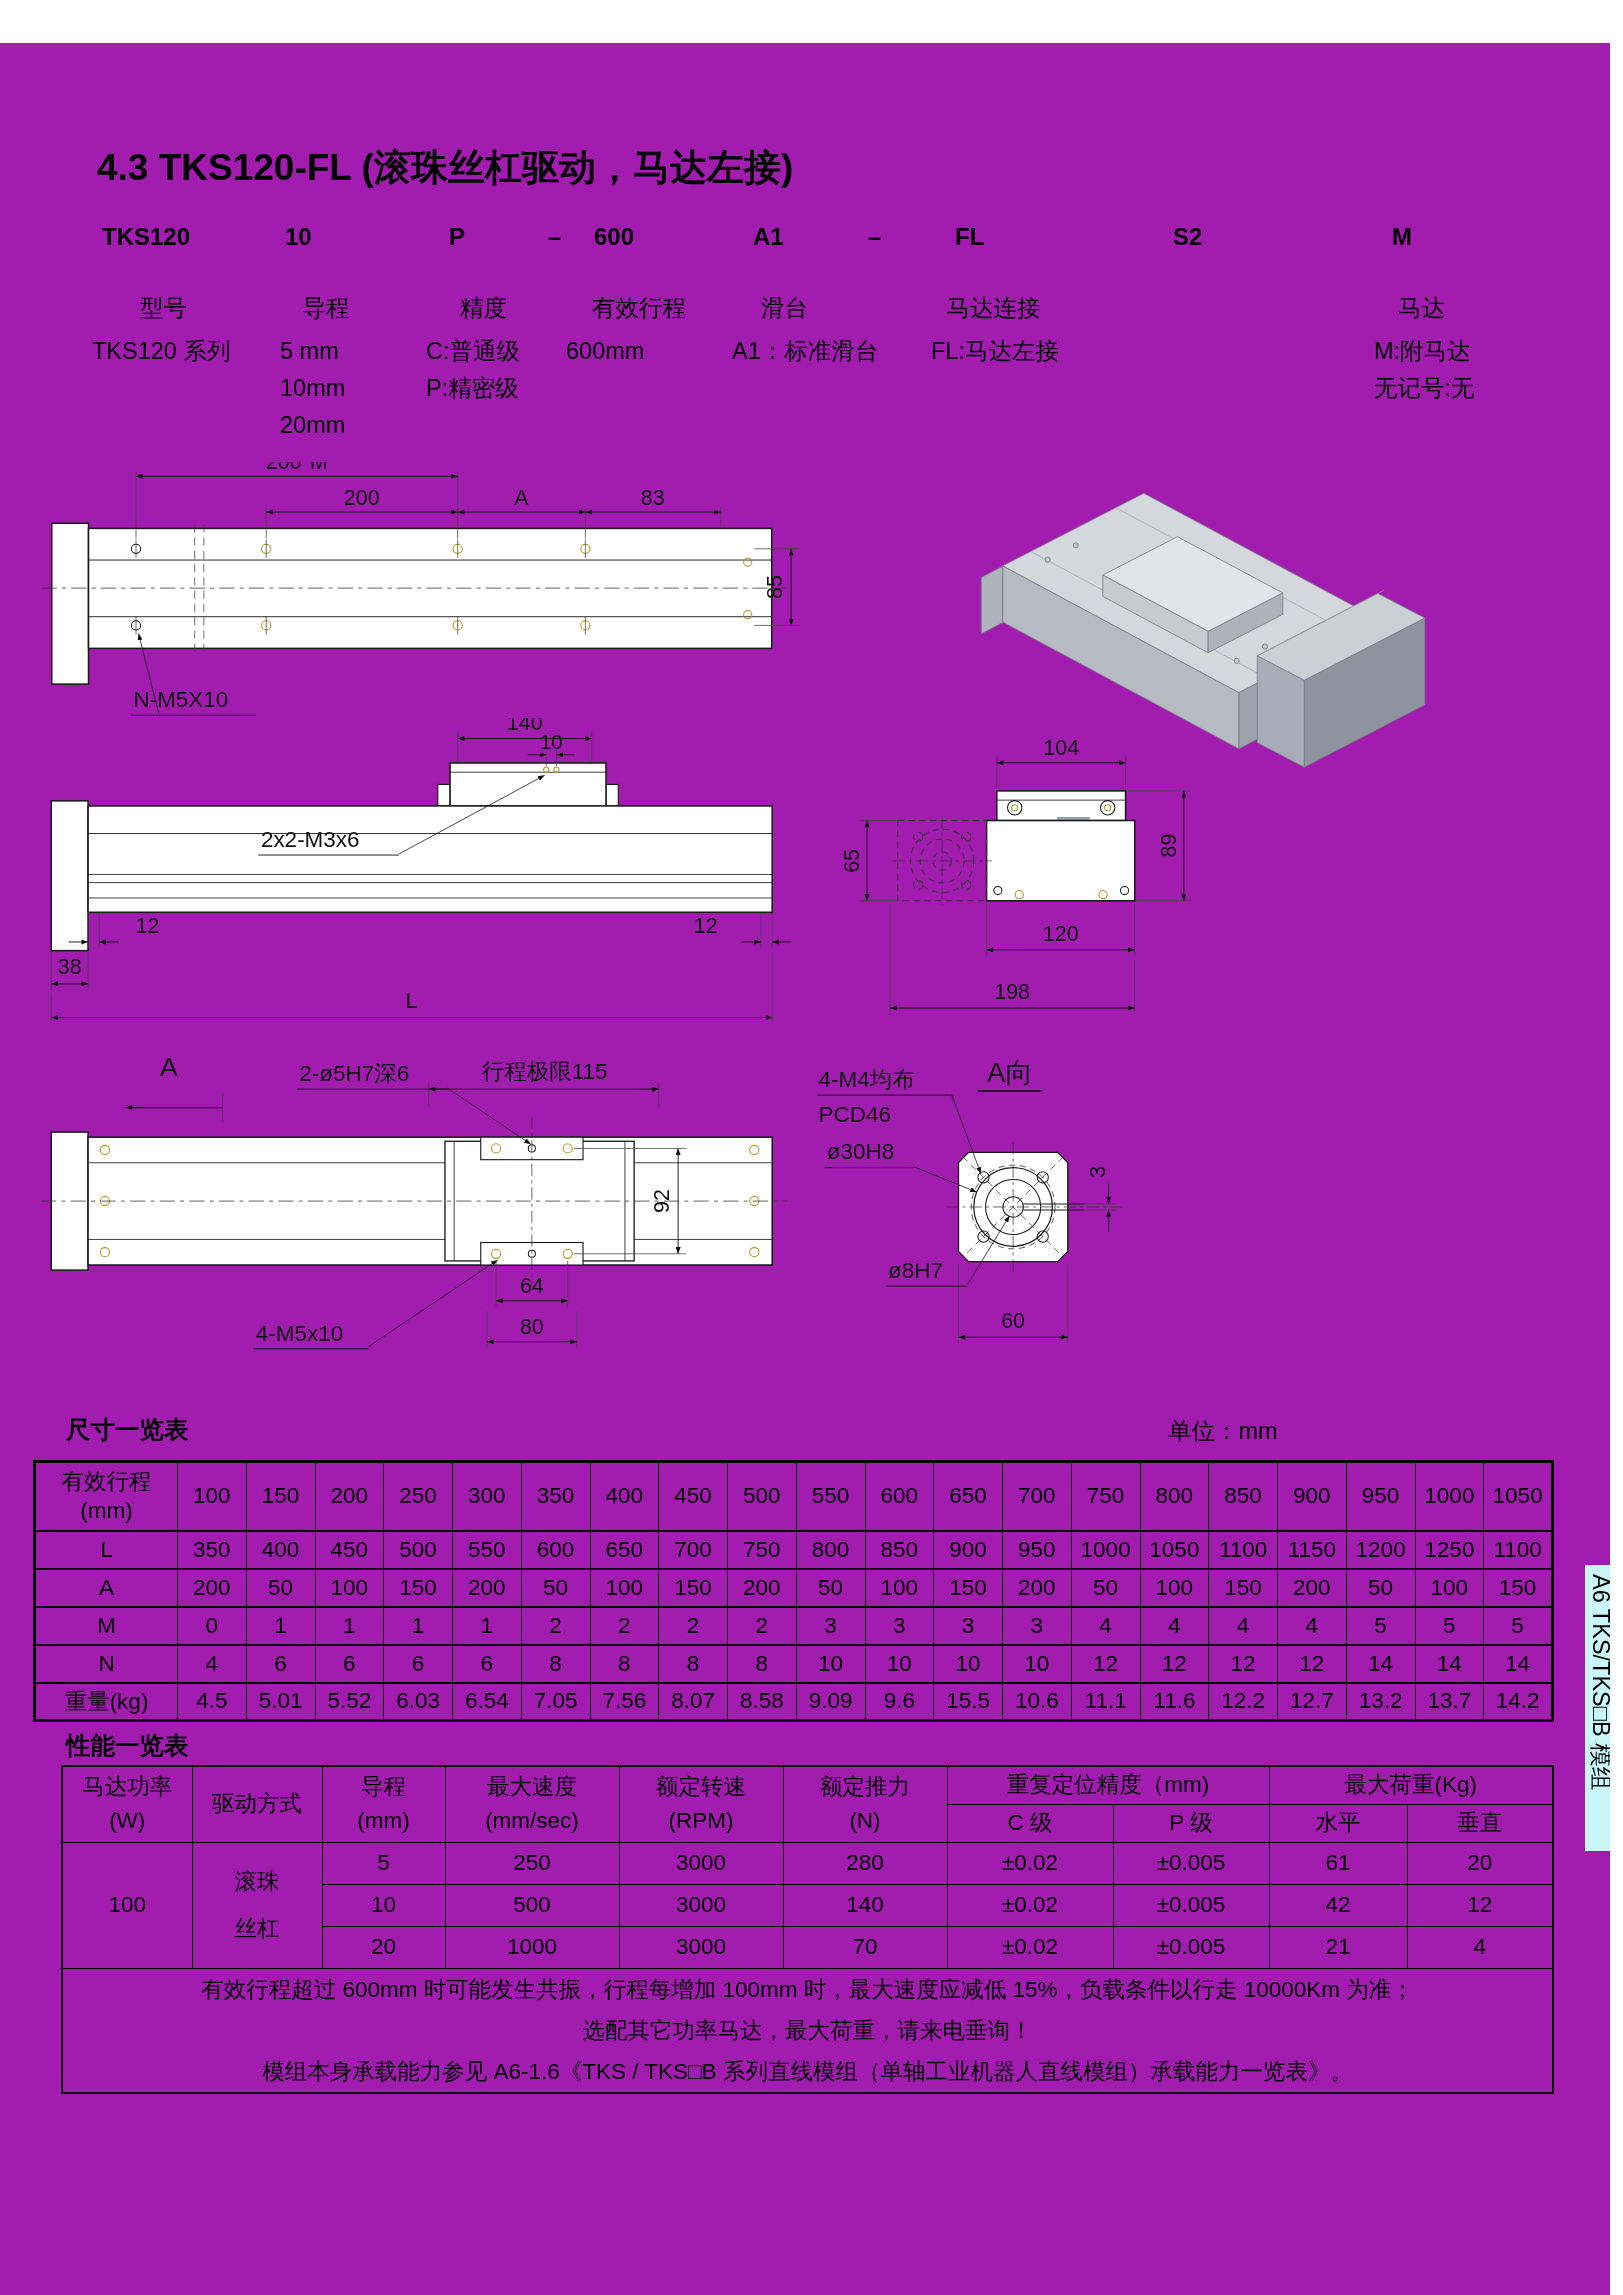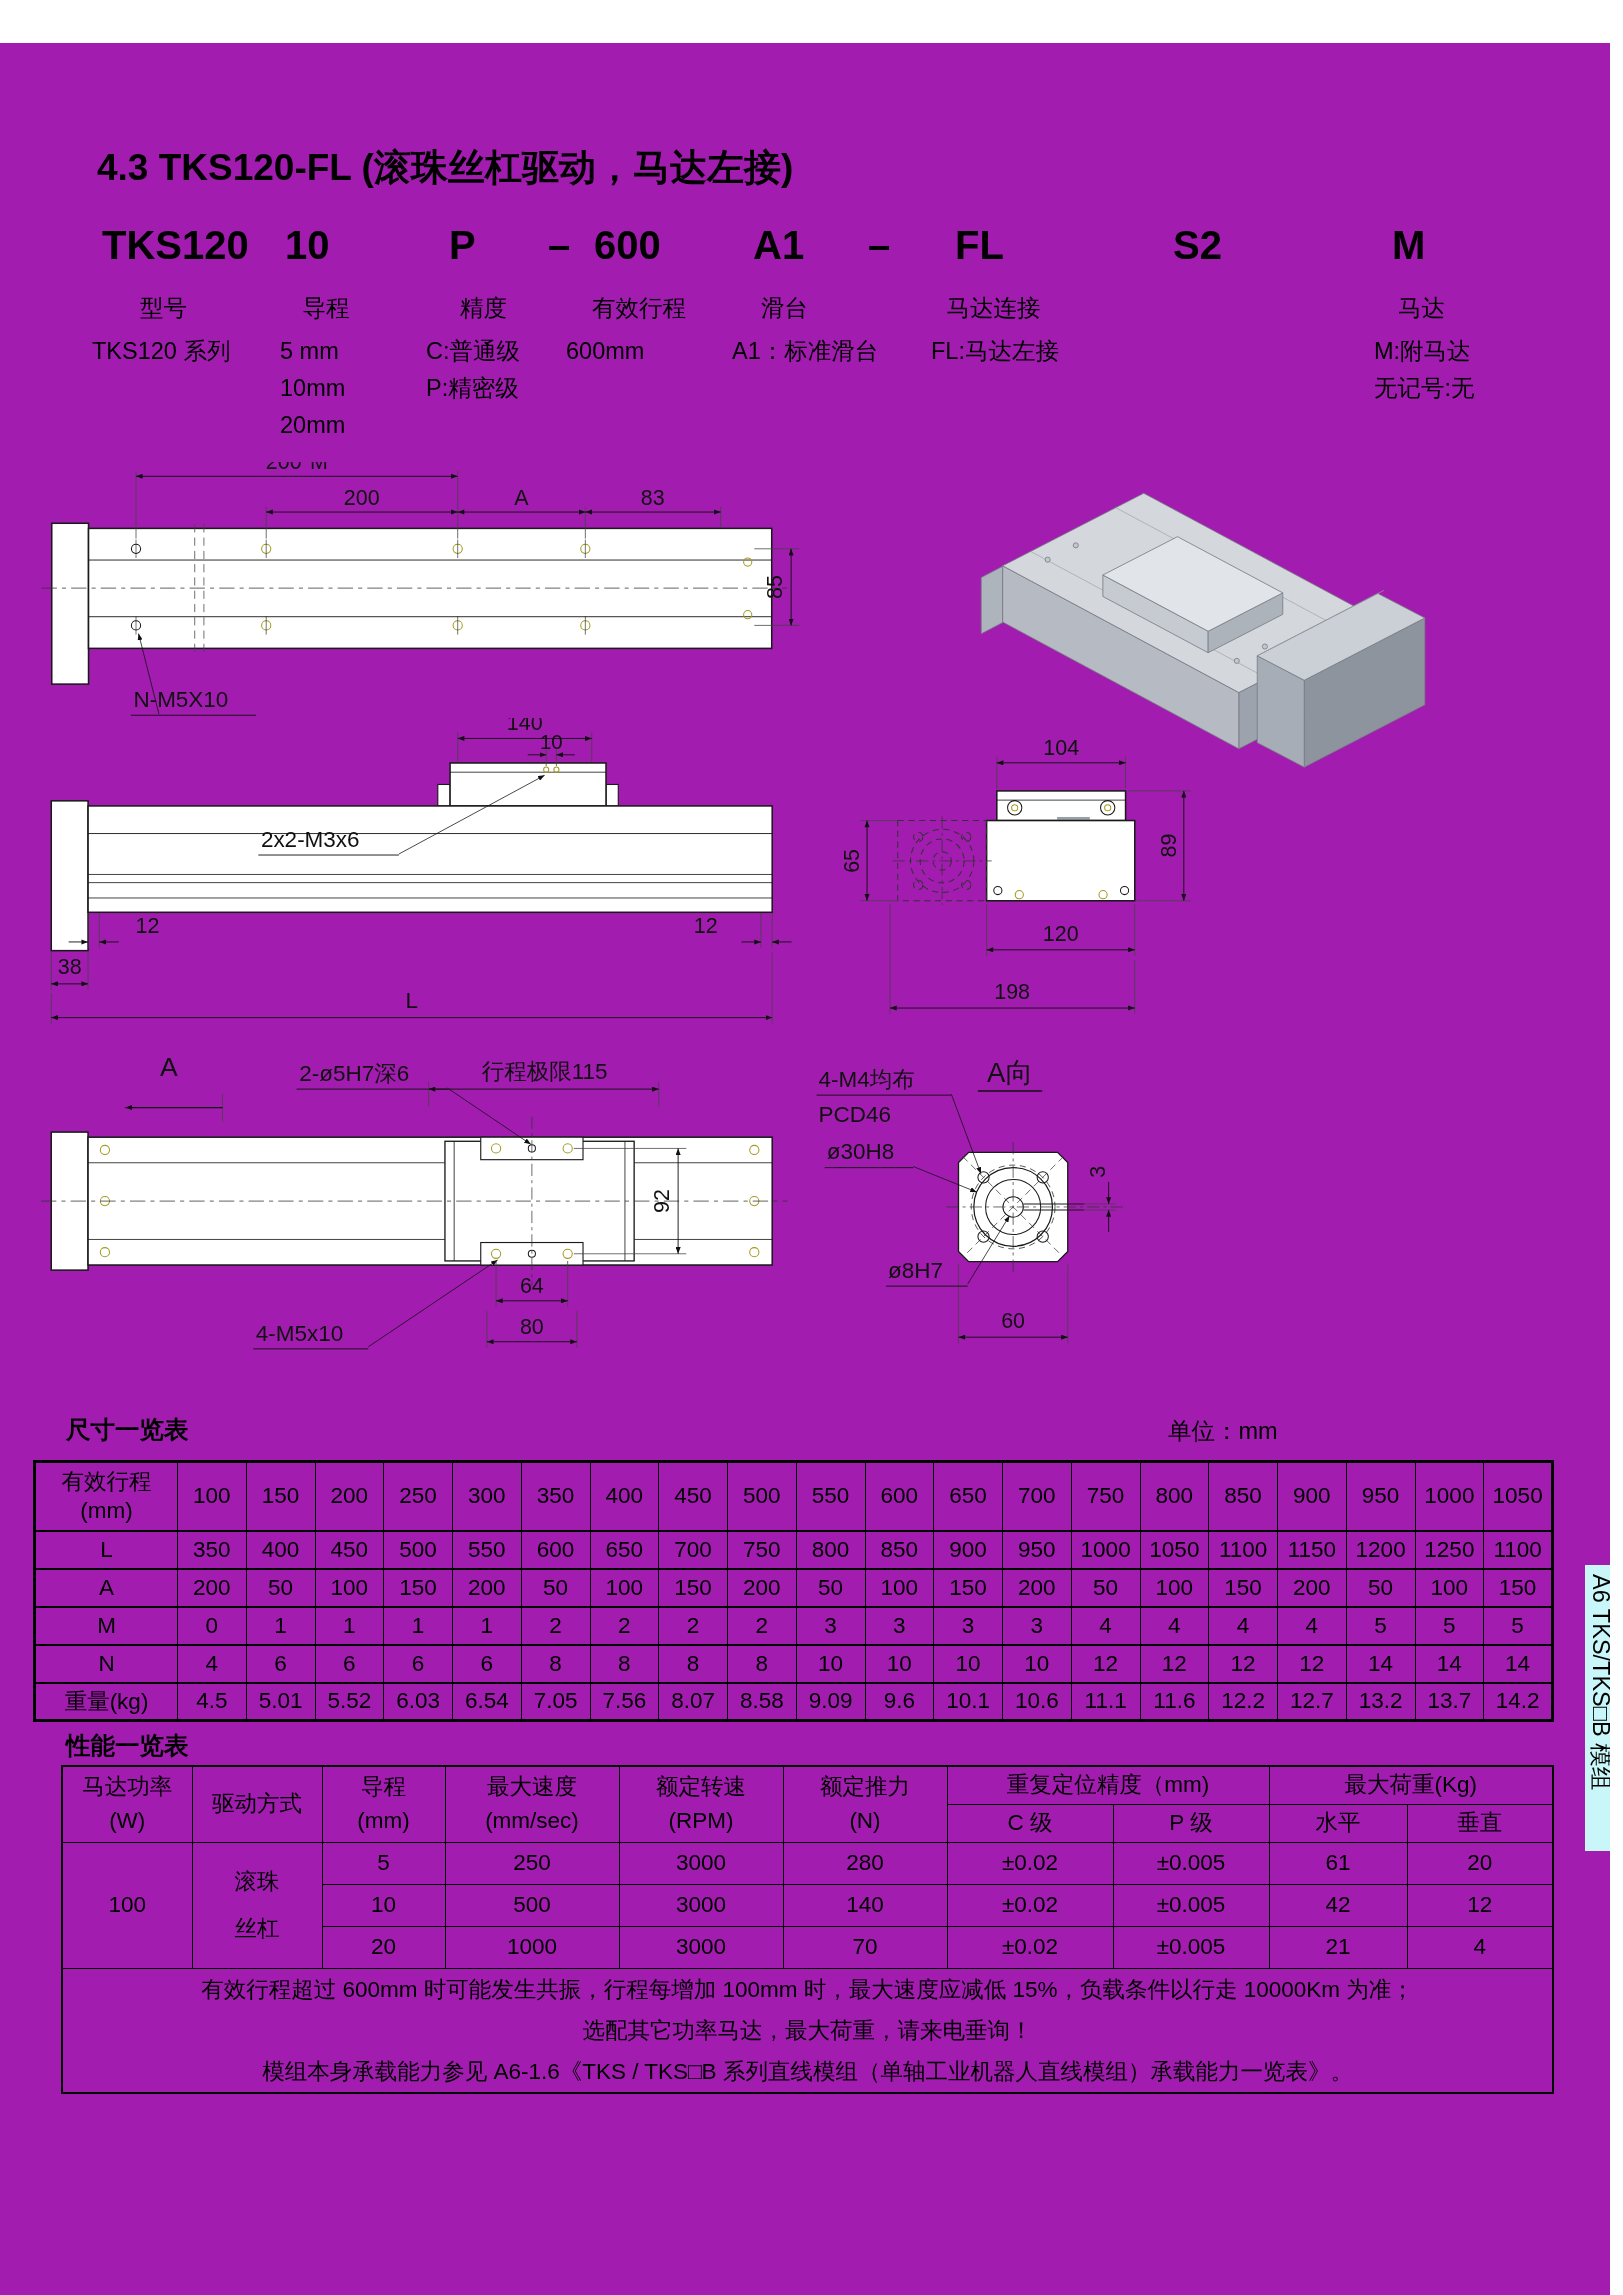--- a/index.html
+++ b/index.html
@@ -1,19 +1,19 @@
 <!DOCTYPE html>
 <html style="font-size:8.2px"><head>
 <meta charset="utf-8">
 <style>
   html,body{margin:0;padding:0;background:#ffffff;}
   .page{position:relative;width:1610px;height:2295px;background:#a21caf;font-family:"Liberation Sans",sans-serif;color:#000;overflow:hidden;margin-top:43px;}
   .abs{position:absolute;}
   .page-title{font-size:37px;font-weight:bold;white-space:nowrap;}
-  .code-seg{font-size:40px;font-weight:bold;white-space:nowrap;}
+  .code-seg{font-size:24px;font-weight:bold;white-space:nowrap;}
   .code-col{position:absolute;top:249px;}
   .code-col .col-label{font-size:23.5px;text-align:center;white-space:nowrap;margin-bottom:9.2px;}
   .code-col .col-item{font-size:23.5px;line-height:37px;white-space:nowrap;text-align:left;}
   svg text{font-family:"Liberation Sans",sans-serif;fill:#111;}
   .sec-title{font-size:24.5px;font-weight:bold;white-space:nowrap;}
   .unit-label{font-size:23.5px;white-space:nowrap;}
   table.dimtab{border-collapse:collapse;table-layout:fixed;width:1521px;border:3.1px solid #000;}
   table.dimtab th,table.dimtab td{border:1.5px solid #000;border-top-width:2.6px;border-bottom-width:2.6px;text-align:center;vertical-align:middle;font-size:22.5px;font-weight:400;padding:0;}
   table.dimtab th.first{white-space:pre-line;line-height:29px;}
   table.perftab{border-collapse:collapse;table-layout:fixed;width:1490px;border:2.6px solid #000;}
@@ -501,21 +501,21 @@
             <td>5.01</td>
             <td>5.52</td>
             <td>6.03</td>
             <td>6.54</td>
             <td>7.05</td>
             <td>7.56</td>
             <td>8.07</td>
             <td>8.58</td>
             <td>9.09</td>
             <td>9.6</td>
-            <td>10.1</td>
+            <td>15.5</td>
             <td>10.6</td>
             <td>11.1</td>
             <td>11.6</td>
             <td>12.2</td>
             <td>12.7</td>
             <td>13.2</td>
             <td>13.7</td>
             <td>14.2</td>
       </tr>
     </tbody>

